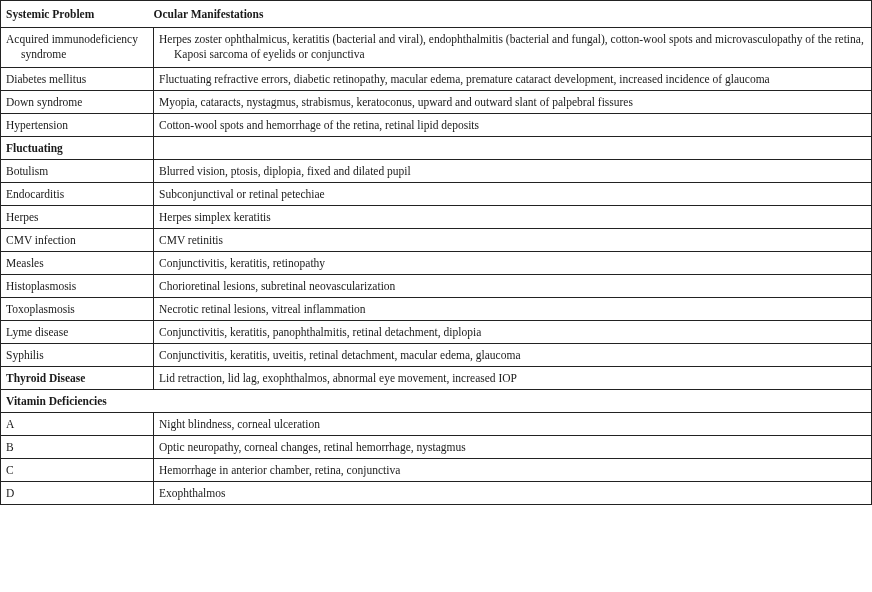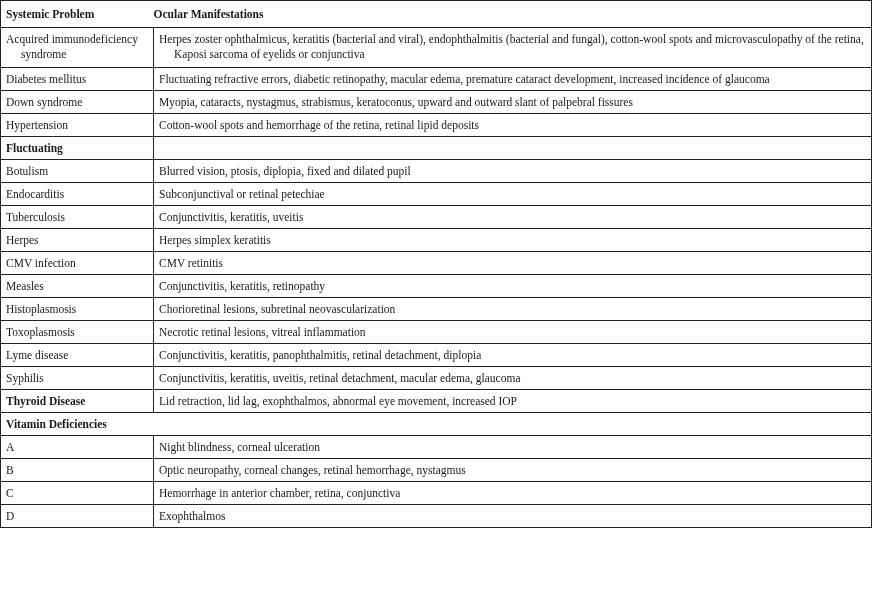--- a/index.html
+++ b/index.html
@@ -71,24 +71,20 @@
     </tr>
     <tr>
       <td>Botulism</td>
       <td>Blurred vision, ptosis, diplopia, fixed and dilated pupil</td>
     </tr>
     <tr>
       <td>Endocarditis</td>
       <td>Subconjunctival or retinal petechiae</td>
     </tr>
     <tr>
-      <td>Tuberculosis</td>
-      <td>Conjunctivitis, keratitis, uveitis</td>
-    </tr>
-    <tr>
       <td>Herpes</td>
       <td>Herpes simplex keratitis</td>
     </tr>
     <tr>
       <td>CMV infection</td>
       <td>CMV retinitis</td>
     </tr>
     <tr>
       <td>Measles</td>
       <td>Conjunctivitis, keratitis, retinopathy</td>

